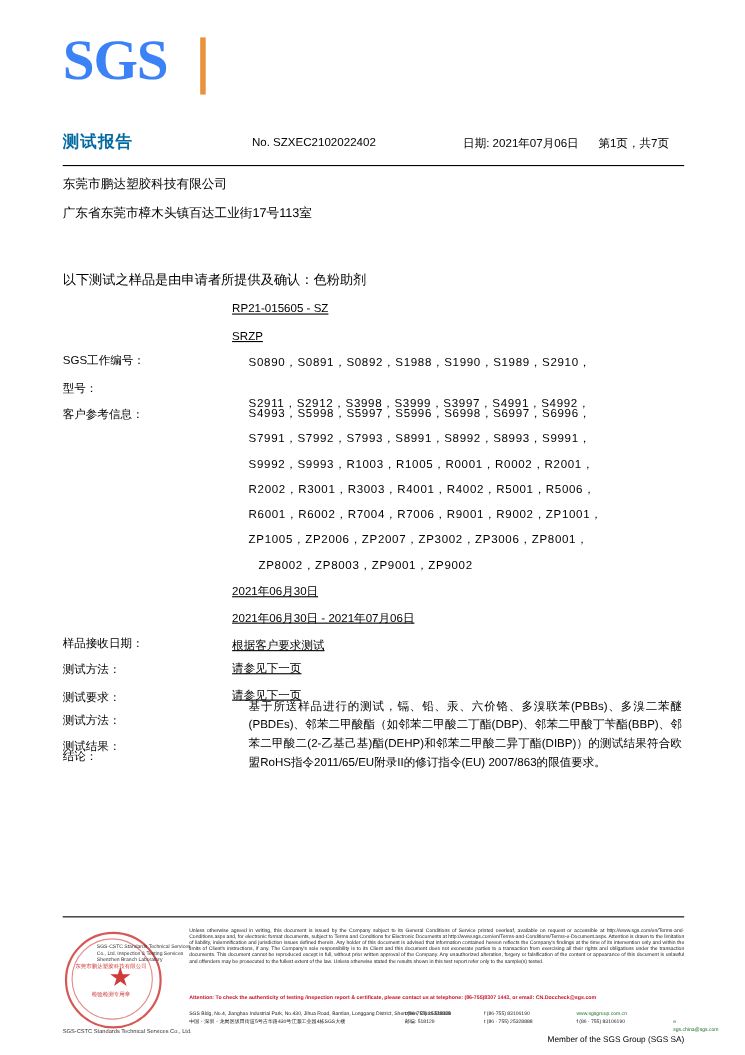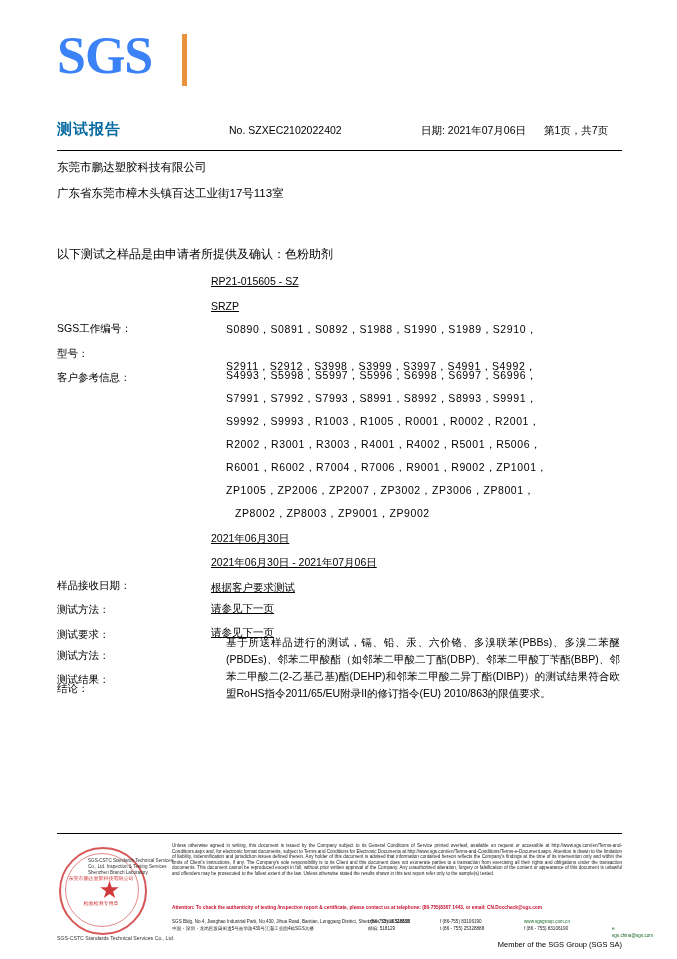--- a/index.html
+++ b/index.html
@@ -355,21 +355,21 @@
   </div>
 
   <div class="field" style="top:625px;">
     <span class="field-label">测试结果：</span>
     <span class="field-value">请参见下一页</span>
   </div>
 
   <div class="field" style="top:634px;">
     <span class="field-label">结论：</span>
   </div>
-  <div class="conclusion-value">基于所送样品进行的测试，镉、铅、汞、六价铬、多溴联苯(PBBs)、多溴二苯醚(PBDEs)、邻苯二甲酸酯（如邻苯二甲酸二丁酯(DBP)、邻苯二甲酸丁苄酯(BBP)、邻苯二甲酸二(2-乙基己基)酯(DEHP)和邻苯二甲酸二异丁酯(DIBP)）的测试结果符合欧盟RoHS指令2011/65/EU附录II的修订指令(EU) 2010/863的限值要求。</div>
+  <div class="conclusion-value">基于所送样品进行的测试，镉、铅、汞、六价铬、多溴联苯(PBBs)、多溴二苯醚(PBDEs)、邻苯二甲酸酯（如邻苯二甲酸二丁酯(DBP)、邻苯二甲酸丁苄酯(BBP)、邻苯二甲酸二(2-乙基己基)酯(DEHP)和邻苯二甲酸二异丁酯(DIBP)）的测试结果符合欧盟RoHS指令2011/65/EU附录II的修订指令(EU) 2007/863的限值要求。</div>
 
   <div class="footer-rule"></div>
 
   <div class="stamp">
     <div class="stamp-circle"></div>
     <div class="stamp-inner"></div>
     <div class="stamp-text-top">东莞市鹏达塑胶科技有限公司</div>
     <div class="stamp-star">★</div>
     <div class="stamp-text-mid">检验检测专用章</div>
     <div class="stamp-caption">SGS-CSTC Standards Technical Services Co., Ltd.</div>

